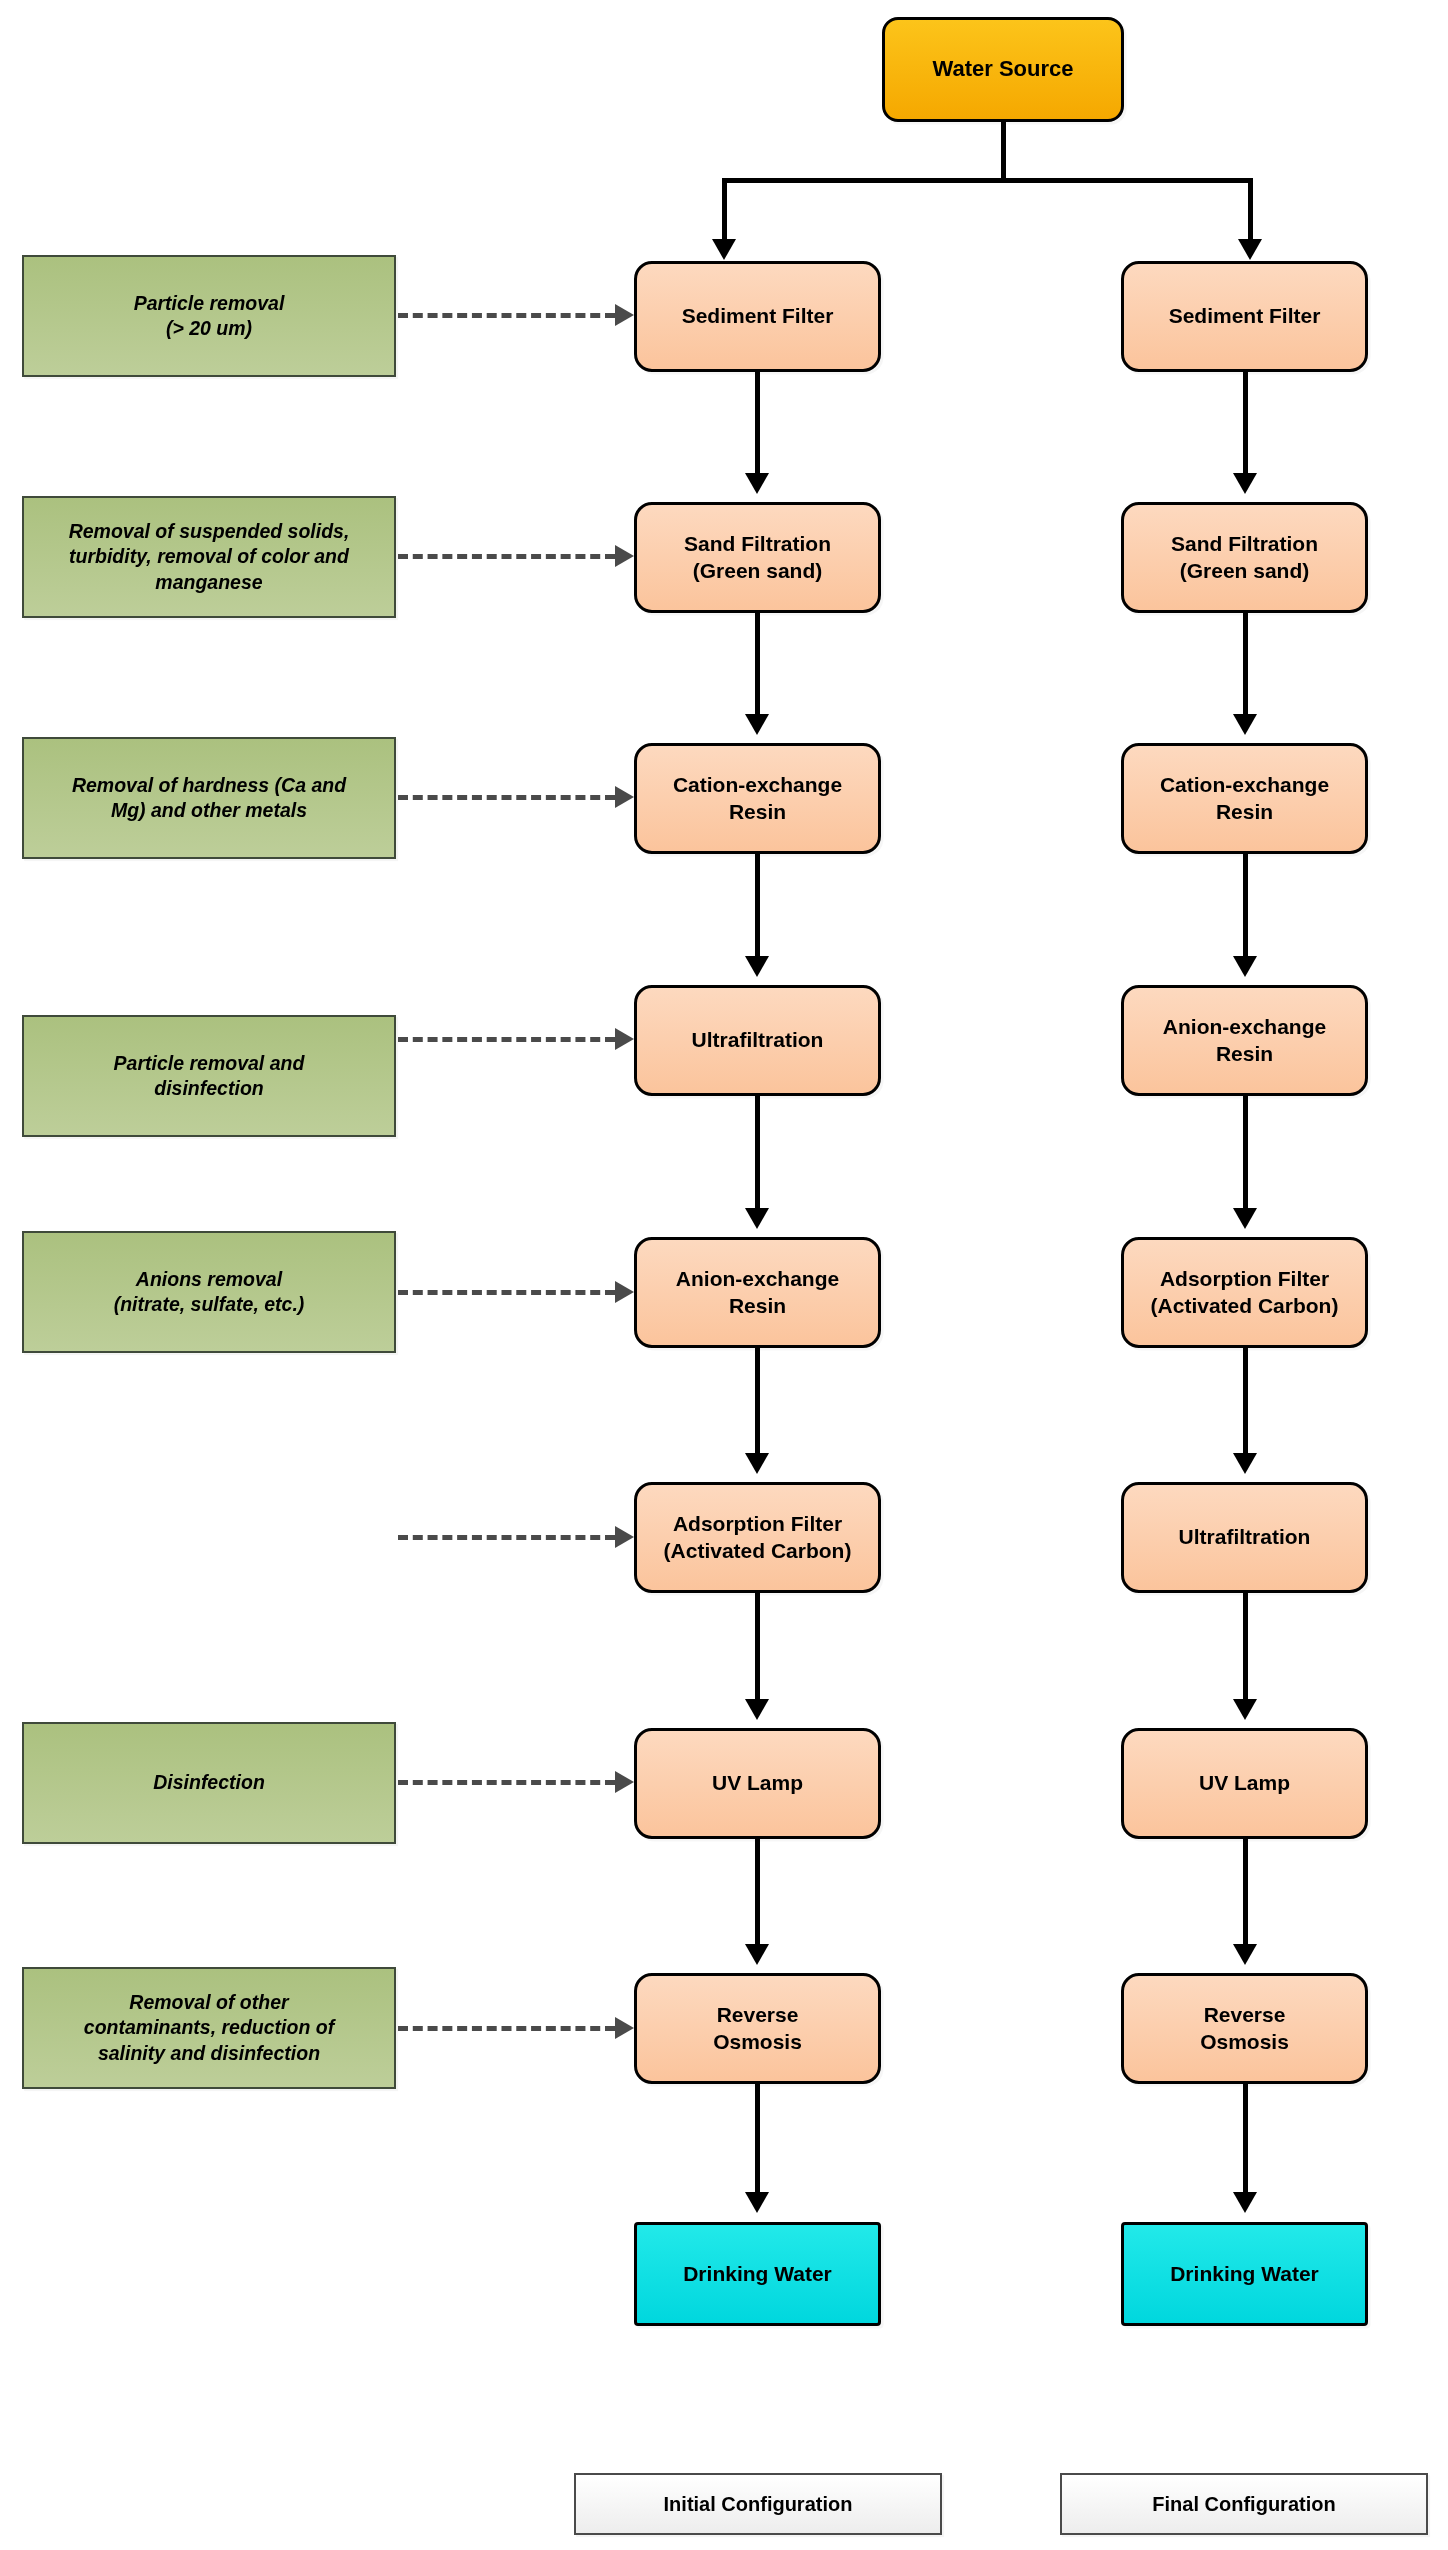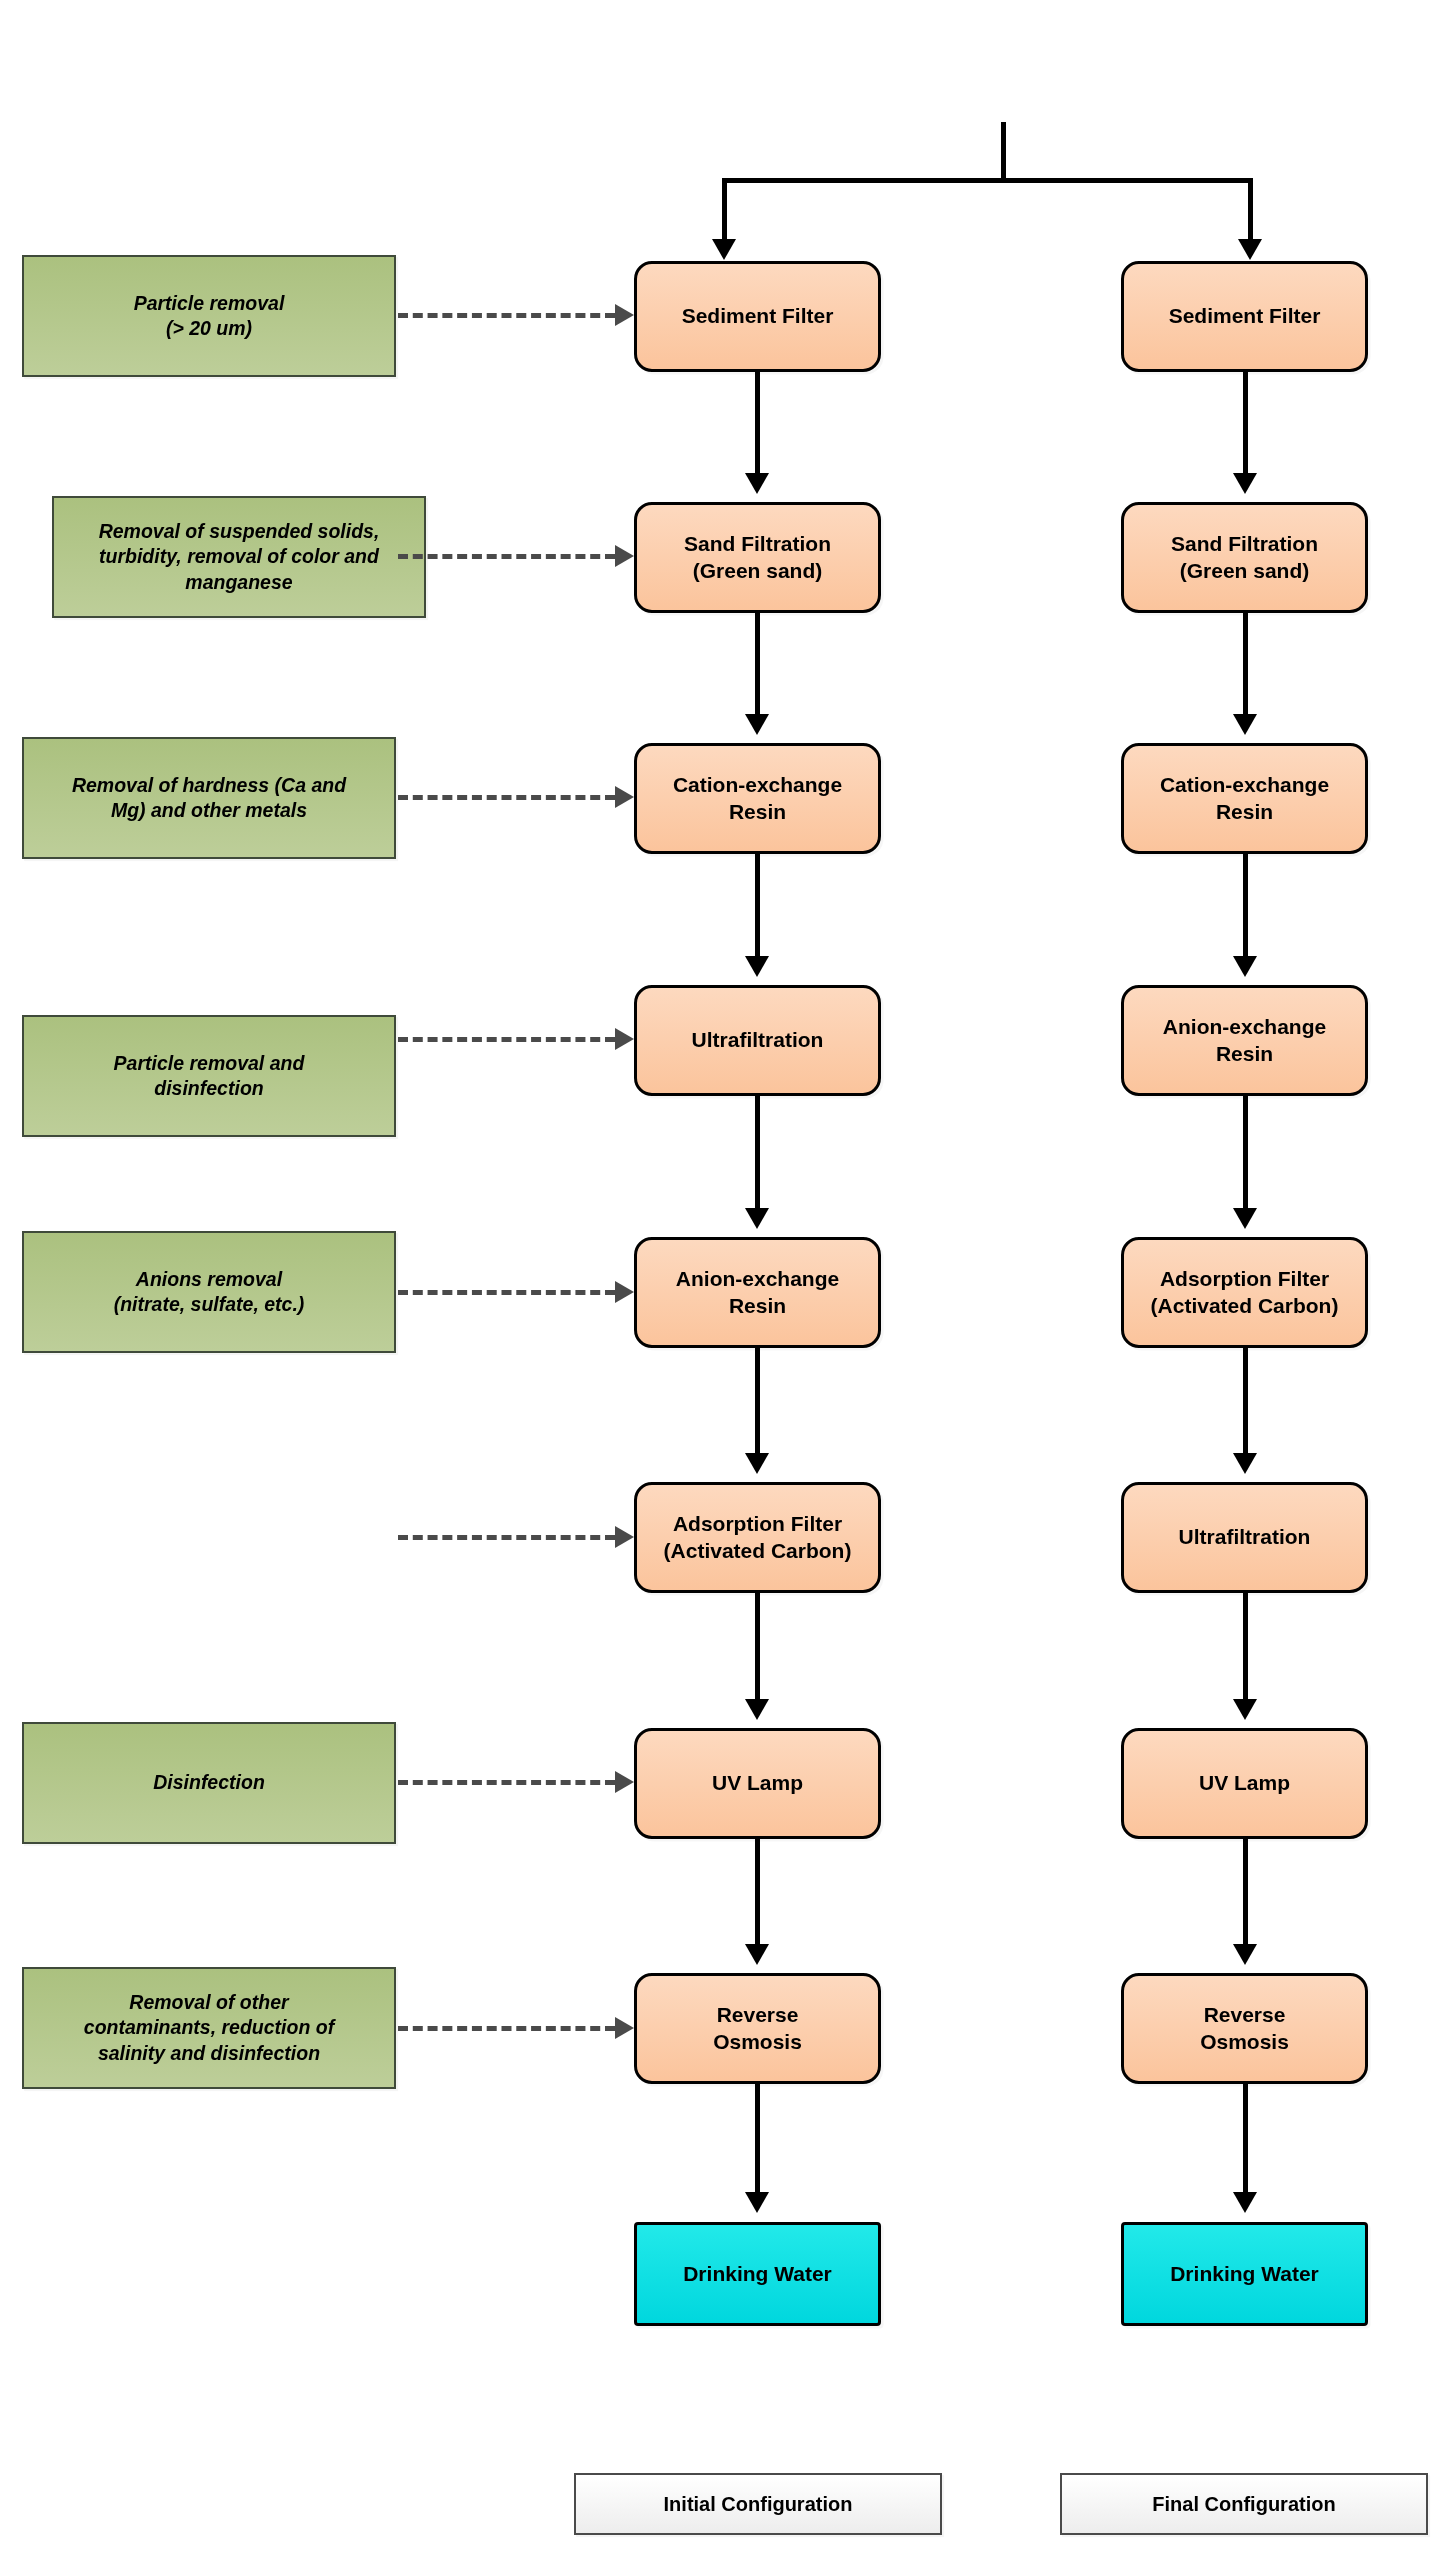--- a/index.html
+++ b/index.html
@@ -118,36 +118,39 @@
     border-top: 11.6px solid transparent;
     border-bottom: 11.6px solid transparent;
     border-left: 19px solid #4A4A4A;
   }
 </style>
 </head>
 <body>
 
 <div id="canvas">
 
+  <div class="node source" style="left:882px; top:17px; width:242px; height:105px;">
+    <span>Water Source</span>
+  </div>
 
   <div class="vline" style="left:1001px; top:122px; height:58px;"></div>
   <div class="hline" style="left:722px; top:178px; width:530px;"></div>
   <div class="vline" style="left:722px; top:178px; height:63px;"></div>
   <div class="arrowhead" style="left:712px; top:239px;"></div>
   <div class="vline" style="left:1248px; top:178px; height:63px;"></div>
   <div class="arrowhead" style="left:1238px; top:239px;"></div>
 
   <div class="annot" style="left:22px; top:255px; width:374px; height:122px;">
     <span>
       <span>Particle removal</span><br>
       <span>(&gt; 20 um)</span>
     </span>
   </div>
 
-  <div class="annot" style="left:22px; top:496px; width:374px; height:122px;margin-left:30px;">
+  <div class="annot" style="left:22px; top:496px; width:374px; height:122px;">
     <span>
       <span>Removal of suspended solids,</span><br>
       <span>turbidity, removal of color and</span><br>
       <span>manganese</span>
     </span>
   </div>
 
   <div class="annot" style="left:22px; top:737px; width:374px; height:122px;">
     <span>
       <span>Removal of hardness (Ca and</span><br>

